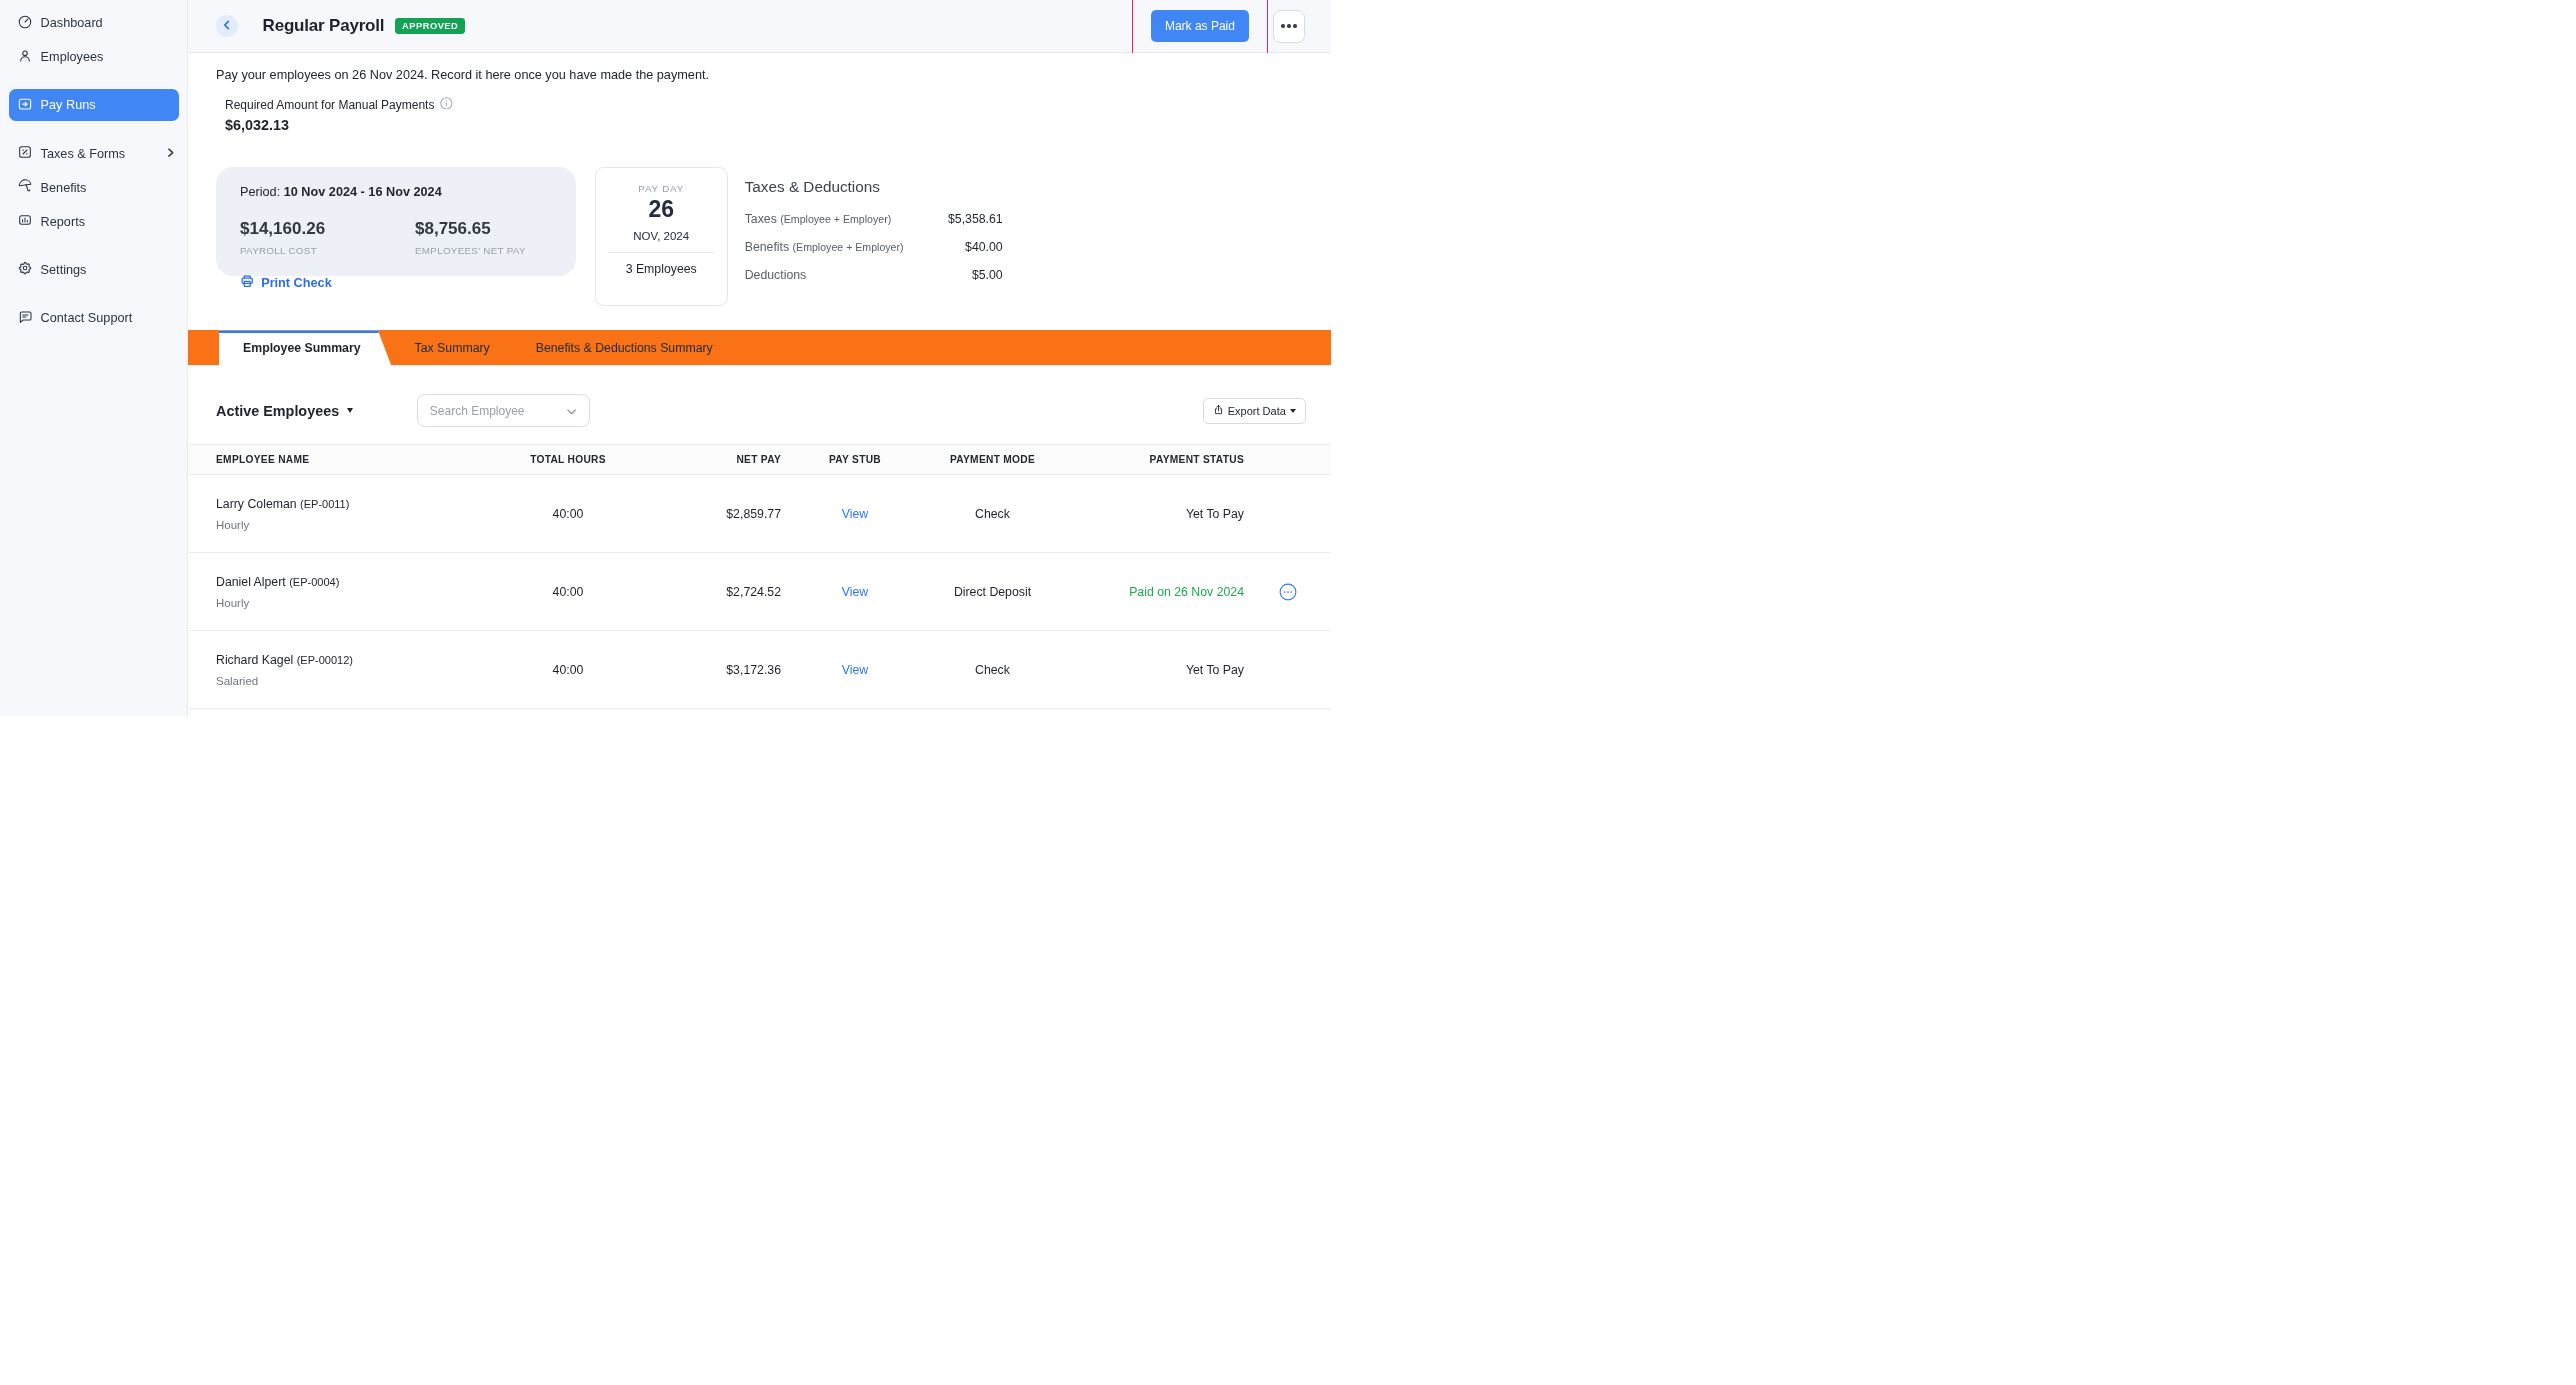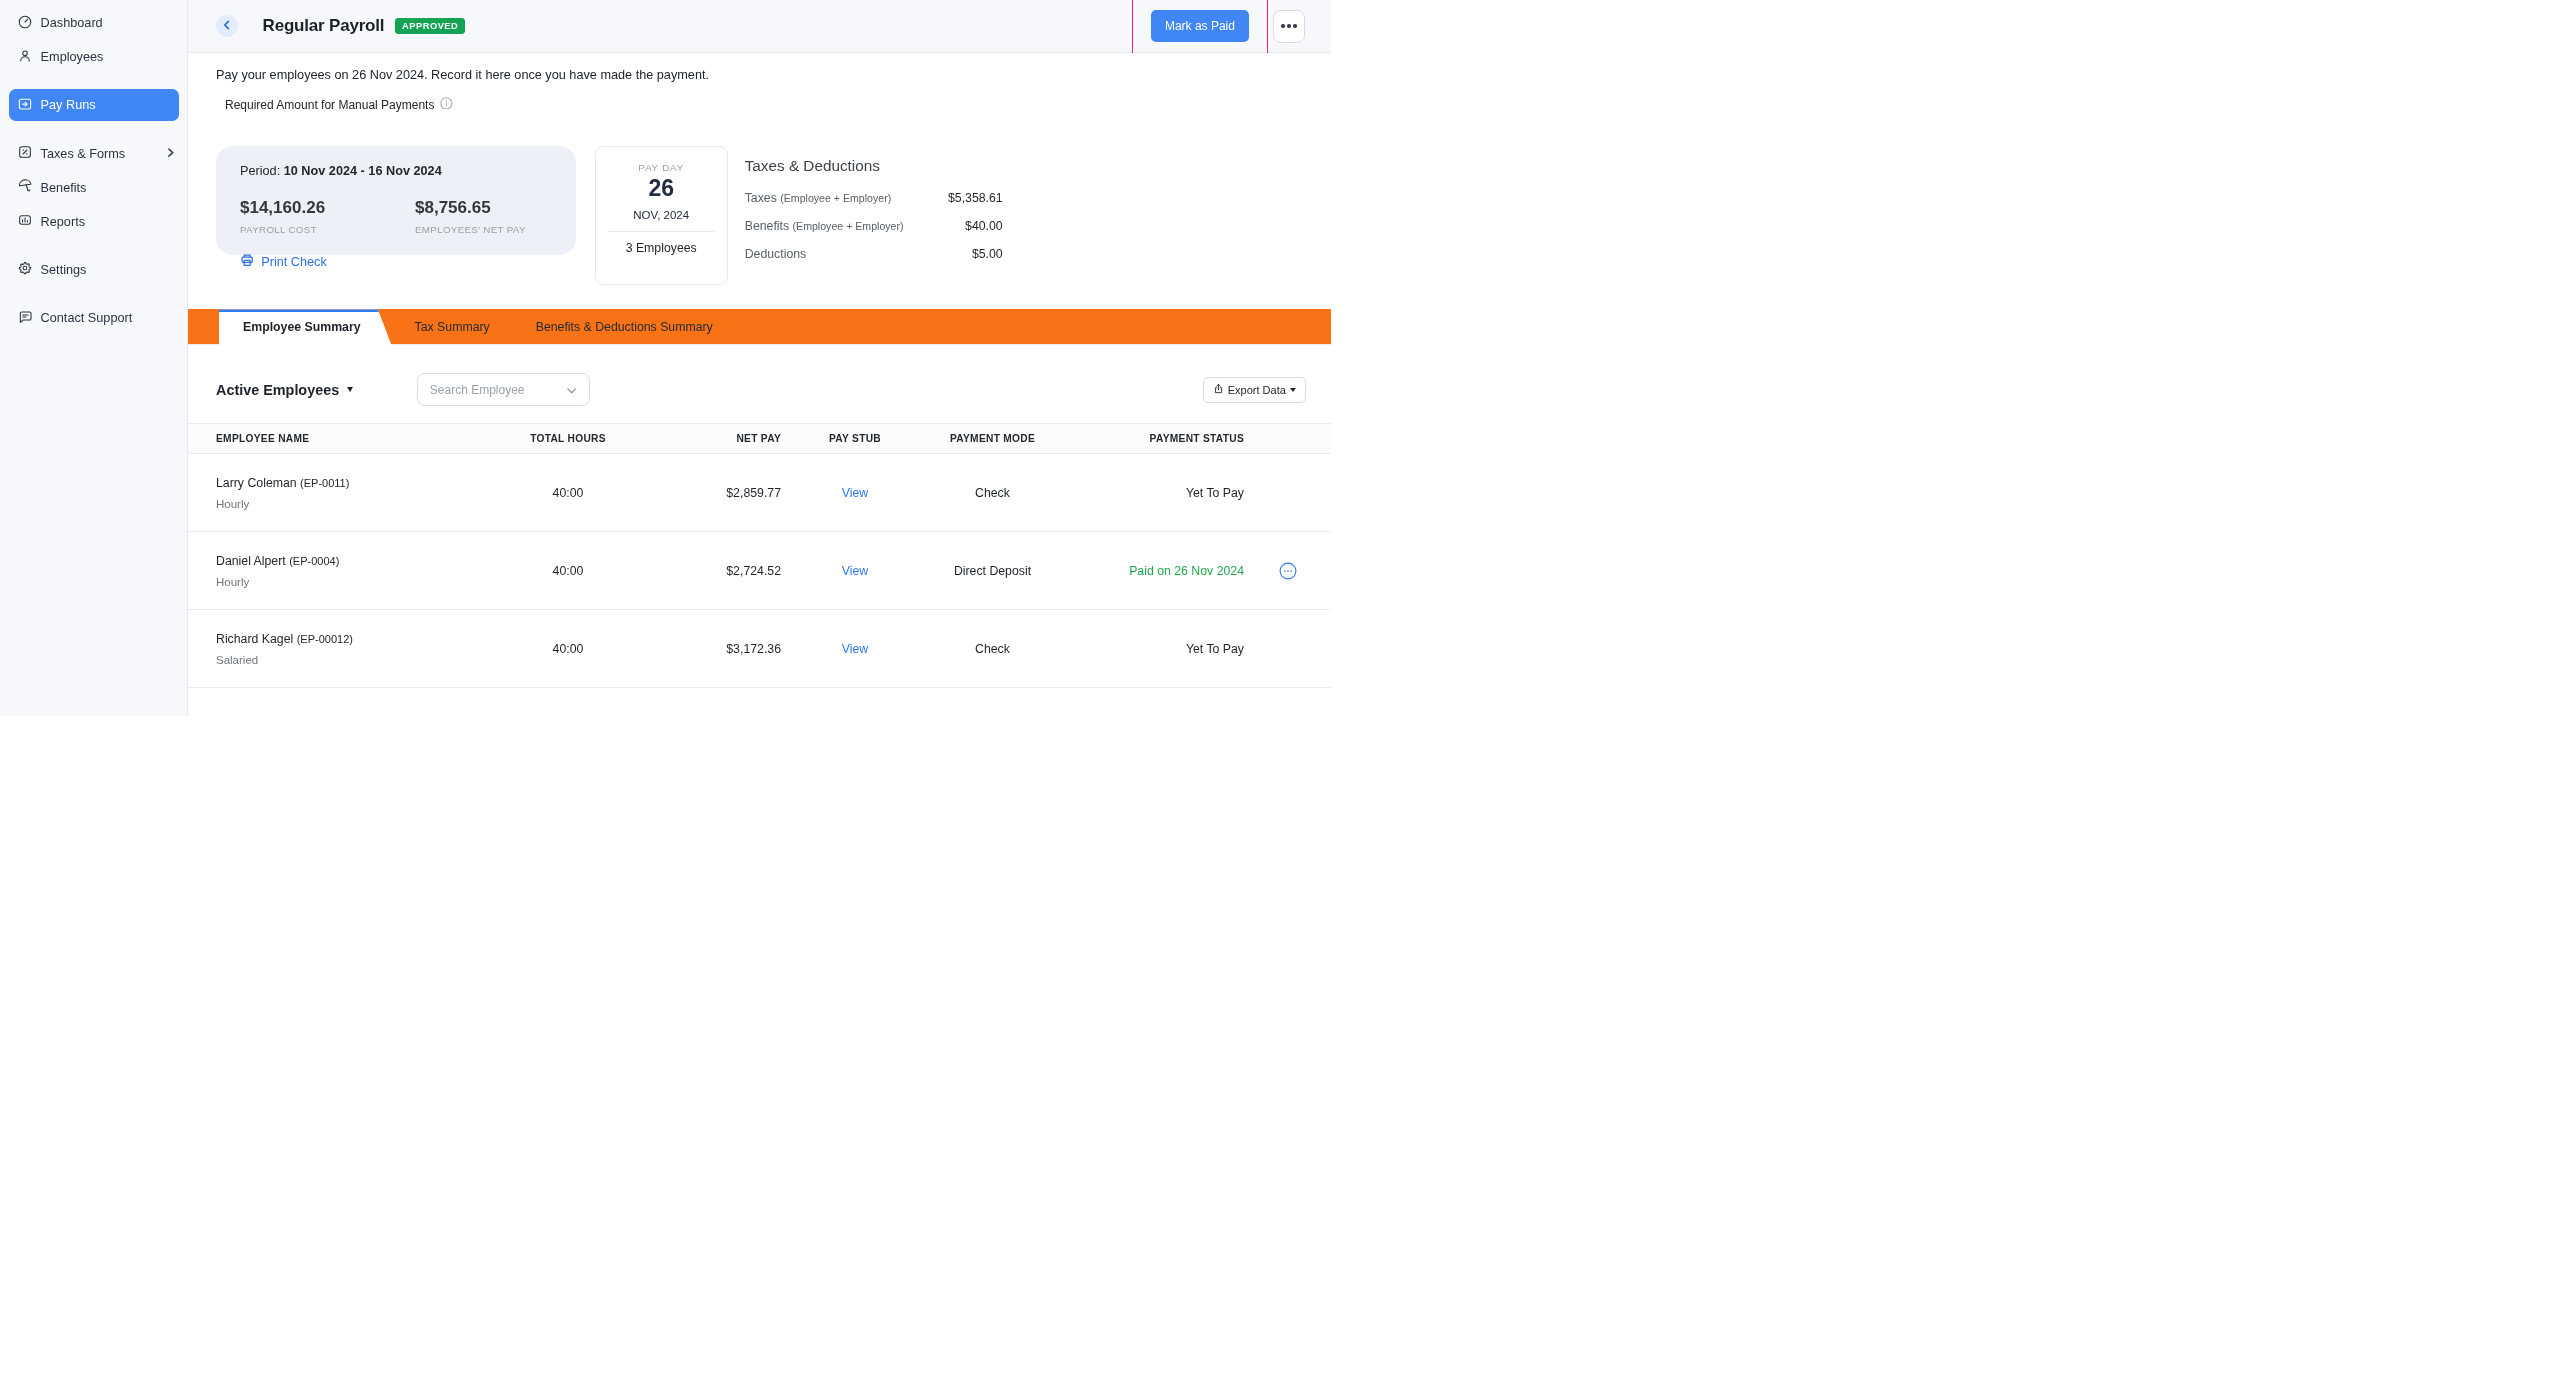--- a/index.html
+++ b/index.html
@@ -77,21 +77,21 @@
   .cards { display:flex; margin:34px 25.5px 0 28px; }
   .period-card {
     width:360px; height:109px; background:#edf0f7; border-radius:17px; padding:18px 24px;
   }
   .period-line { font-size:12.7px; color:#23272e; }
   .period-line b { font-weight:700; }
   .amounts { display:flex; margin-top:19.5px; }
   .amount-col:first-child { width:175px; }
   .amount-val { font-size:17px; font-weight:700; color:#33383f; }
   .amount-label { margin-top:6px; font-size:9.8px; color:#9aa0aa; letter-spacing:0.3px; }
-  .print-row { margin-top:18px; display:flex; align-items:center; gap:6.8px; font-size:12.7px; color:#2e6fe0; cursor:pointer; width:max-content; }
+  .print-row { margin-top:18px; display:flex; align-items:center; gap:6.8px; font-size:12.7px; color:#2e6fe0; cursor:pointer; width:max-content;font-weight:bold; }
   .print-row svg { width:14.4px; height:14.4px; stroke:#2e6fe0; fill:none; stroke-width:1.5; stroke-linejoin:round; }
 
   .payday-card {
     width:133px; height:139px; margin-left:18.7px; background:#fff;
     border:0.8px solid #e4e7ed; border-radius:8.5px; text-align:center; padding-top:14.4px;
   }
   .pd-label { font-size:9.8px; color:#99a0ac; letter-spacing:0.8px; }
   .pd-day { font-size:23px; font-weight:700; color:#232c42; margin-top:2.5px; }
   .pd-month { font-size:11.5px; color:#232c42; margin-top:6.8px; }
   .pd-divider { border-top:0.8px solid #e4e7ed; margin:10.2px 12.7px 0; }
@@ -257,20 +257,21 @@
       <div class="intro">Pay your employees on 26 Nov 2024. Record it here once you have made the payment.</div>
 
       <div class="req-row">
         <span>Required Amount for Manual Payments</span>
         <span><svg viewBox="0 0 15 15" fill="none">
               <circle cx="7.5" cy="7.5" r="6.6" stroke="#a0a6b0" stroke-width="1.2"></circle>
               <path d="M7.5 6.8v3.6" stroke="#a0a6b0" stroke-width="1.2" stroke-linecap="round"></path>
               <circle cx="7.5" cy="4.6" r="0.8" fill="#a0a6b0"></circle>
             </svg></span>
       </div>
+      <div class="req-amount">$6,032.13</div>
 
       <div class="cards">
 
         <div class="period-card">
           <div class="period-line">
             <span>Period:</span>
             <b>10 Nov 2024 - 16 Nov 2024</b>
           </div>
           <div class="amounts">
             <div class="amount-col">

